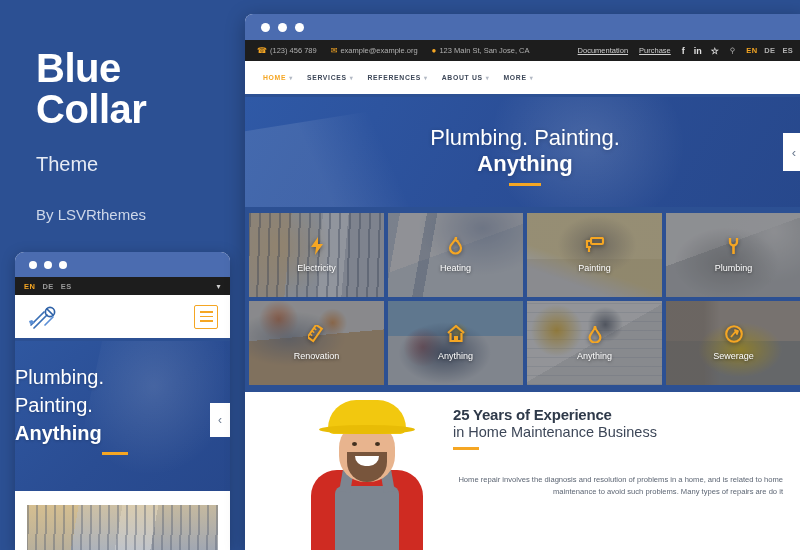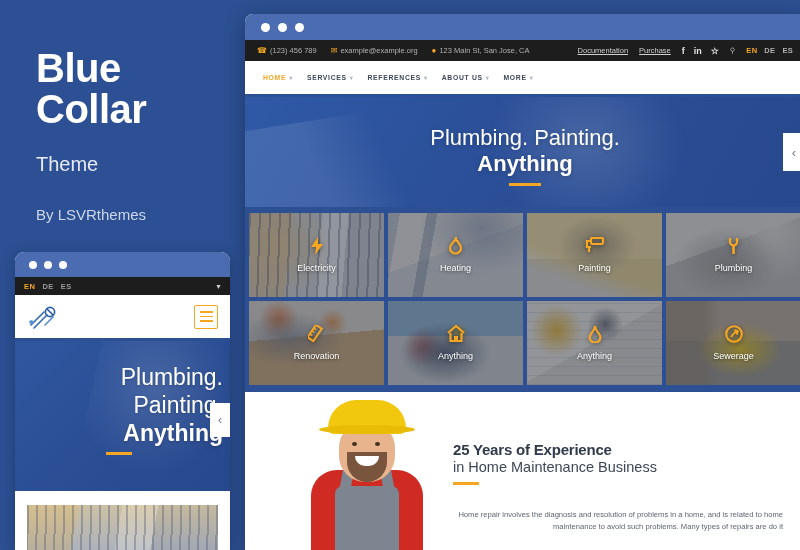--- a/index.html
+++ b/index.html
@@ -54,22 +54,22 @@
   .mob-hero {
     height:150px; position:relative; overflow:hidden;
     background:linear-gradient(135deg,#2f57a0 0%, #2a4d93 55%, #27488c 100%);
   }
   .mob-hero-ghost {
     position:absolute; right:-10px; top:-20px; width:150px; height:170px;
     background:radial-gradient(ellipse at 40% 40%, rgba(255,255,255,.13), rgba(255,255,255,0) 62%);
     transform:rotate(12deg);
   }
   .mob-hero-txt {
-    position:absolute; left:0; right:7px; top:22px; text-align:right;
-    color:#fff; font-size:23px; line-height:28px; font-weight:300;
+    position:absolute; left:0; right:16px; top:22px; text-align:left;
+    color:#fff; font-size:20px; line-height:28px; font-weight:300;
     text-shadow:0 1px 3px rgba(0,0,0,.2);
   }
   .mob-hero-txt b { font-weight:bold; }
   .mob-hero-rule { width:26px; height:3px; background:#f5a623; margin:5px auto 0; }
   .mob-arrow {
     position:absolute; right:0; top:62px; width:20px; height:34px;
     background:#fff; display:flex; align-items:center; justify-content:center;
     color:#6b7a90; font-size:12px;
   }
   .mob-tile {
@@ -242,21 +242,21 @@
   }
   .w-overall {
     position:absolute; left:38px; top:86px; width:64px; height:69px;
     background:#7d8590; border-radius:8px 8px 0 0;
   }
   .w-strap{ position:absolute; top:-16px; width:11px; height:22px; background:#7d8590; }
   .w-strap.l{ left:6px; transform:rotate(10deg); }
   .w-strap.r{ right:6px; transform:rotate(-10deg); }
 
   .about-txt { position:absolute; left:208px; top:14px; right:14px; }
-  .about-h1 { font-size:15px; font-weight:bold; color:#2f3a4a; letter-spacing:-.2px;margin-top:35px; }
+  .about-h1 { font-size:15px; font-weight:bold; color:#2f3a4a; letter-spacing:-.2px; }
   .about-h2 { font-size:14.5px; color:#3d4758; font-weight:300; margin-top:1px; }
   .about-rule { width:26px; height:2.5px; background:#f5a623; margin-top:7px; }
   .about-p {
     margin-top:24px; font-size:7.6px; line-height:12.5px; color:#5c6573; max-width:330px;text-align:right;
   }
 </style>
 </head>
 <body>
 
 <div class="left-panel">

